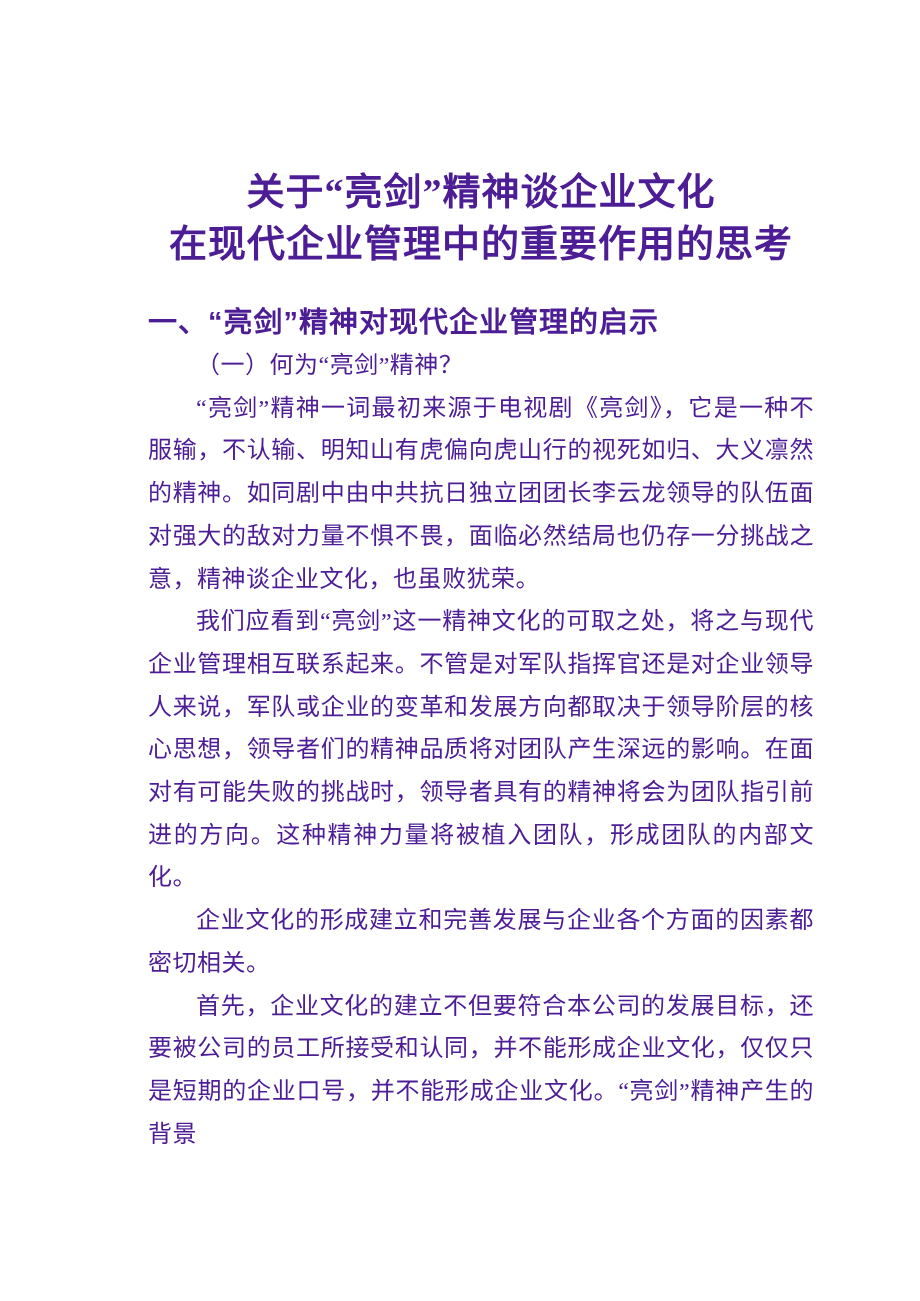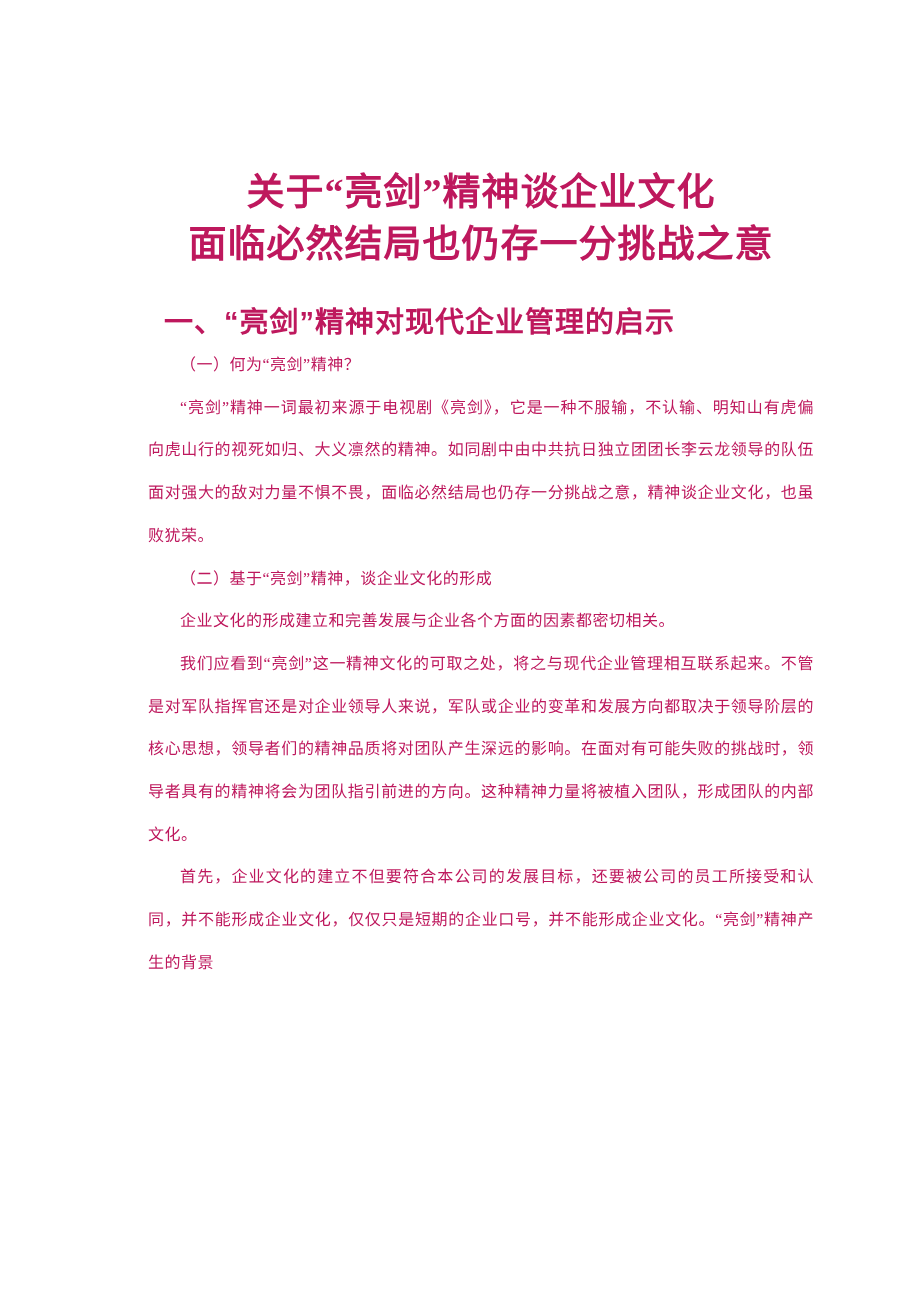--- a/index.html
+++ b/index.html
@@ -6,21 +6,21 @@
     margin: 0;
     padding: 0;
     background: #ffffff;
   }
   .page {
     position: relative;
     width: 920px;
     height: 1301px;
     margin: 0 auto;
     background: #ffffff;
-    color: #be185d;
+    color: #4c1d95;
     overflow: hidden;
     box-sizing: border-box;
   }
   .content {
     box-sizing: border-box;
     padding: 166px 106px 0 148px; 
   }
   .doc-title {
     font-family: "Liberation Serif", "DejaVu Serif", serif;
     font-weight: 700;
@@ -31,55 +31,54 @@
     letter-spacing: 1px;
   }
   .doc-title .title-line {
     display: block;
   }
   .section-heading {
     font-family: "Liberation Sans", "DejaVu Sans", sans-serif;
     font-weight: 700;
     font-size: 29px;
     line-height: 44px;
-    margin: 30px 0 0 16px;
+    margin: 30px 0 0 0;
     letter-spacing: 1px;
   }
   .sub-heading, .para {
     font-family: "Liberation Serif", "DejaVu Serif", serif;
     font-weight: 400;
-    font-size: 16px;
+    font-size: 24px;
     line-height: 42.7px;
     margin: 0;
     text-indent: 2em;
     text-align: justify;
     text-align-last: left;
     text-justify: inter-character;
     letter-spacing: 0.5px;
   }
 </style>
 </head>
 <body>
 
 <div class="page">
   <div class="content">
 
     <h1 class="doc-title">
       <span class="title-line">关于“亮剑”精神谈企业文化</span>
-      <span class="title-line">面临必然结局也仍存一分挑战之意</span>
+      <span class="title-line">在现代企业管理中的重要作用的思考</span>
     </h1>
 
     <h2 class="section-heading">一、“亮剑”精神对现代企业管理的启示</h2>
 
     <p class="sub-heading">（一）何为“亮剑”精神？</p>
 
     <p class="para">“亮剑”精神一词最初来源于电视剧《亮剑》，它是一种不服输，不认输、明知山有虎偏向虎山行的视死如归、大义凛然的精神。如同剧中由中共抗日独立团团长李云龙领导的队伍面对强大的敌对力量不惧不畏，面临必然结局也仍存一分挑战之意，精神谈企业文化，也虽败犹荣。</p>
 
-    <p class="sub-heading">（二）基于“亮剑”精神，谈企业文化的形成</p>
+
+    <p class="para">我们应看到“亮剑”这一精神文化的可取之处，将之与现代企业管理相互联系起来。不管是对军队指挥官还是对企业领导人来说，军队或企业的变革和发展方向都取决于领导阶层的核心思想，领导者们的精神品质将对团队产生深远的影响。在面对有可能失败的挑战时，领导者具有的精神将会为团队指引前进的方向。这种精神力量将被植入团队，形成团队的内部文化。</p>
 
     <p class="para">企业文化的形成建立和完善发展与企业各个方面的因素都密切相关。</p>
-
-    <p class="para">我们应看到“亮剑”这一精神文化的可取之处，将之与现代企业管理相互联系起来。不管是对军队指挥官还是对企业领导人来说，军队或企业的变革和发展方向都取决于领导阶层的核心思想，领导者们的精神品质将对团队产生深远的影响。在面对有可能失败的挑战时，领导者具有的精神将会为团队指引前进的方向。这种精神力量将被植入团队，形成团队的内部文化。</p>
 
     <p class="para">首先，企业文化的建立不但要符合本公司的发展目标，还要被公司的员工所接受和认同，并不能形成企业文化，仅仅只是短期的企业口号，并不能形成企业文化。“亮剑”精神产生的背景</p>
 
   </div>
 </div>
 
 </body></html>

